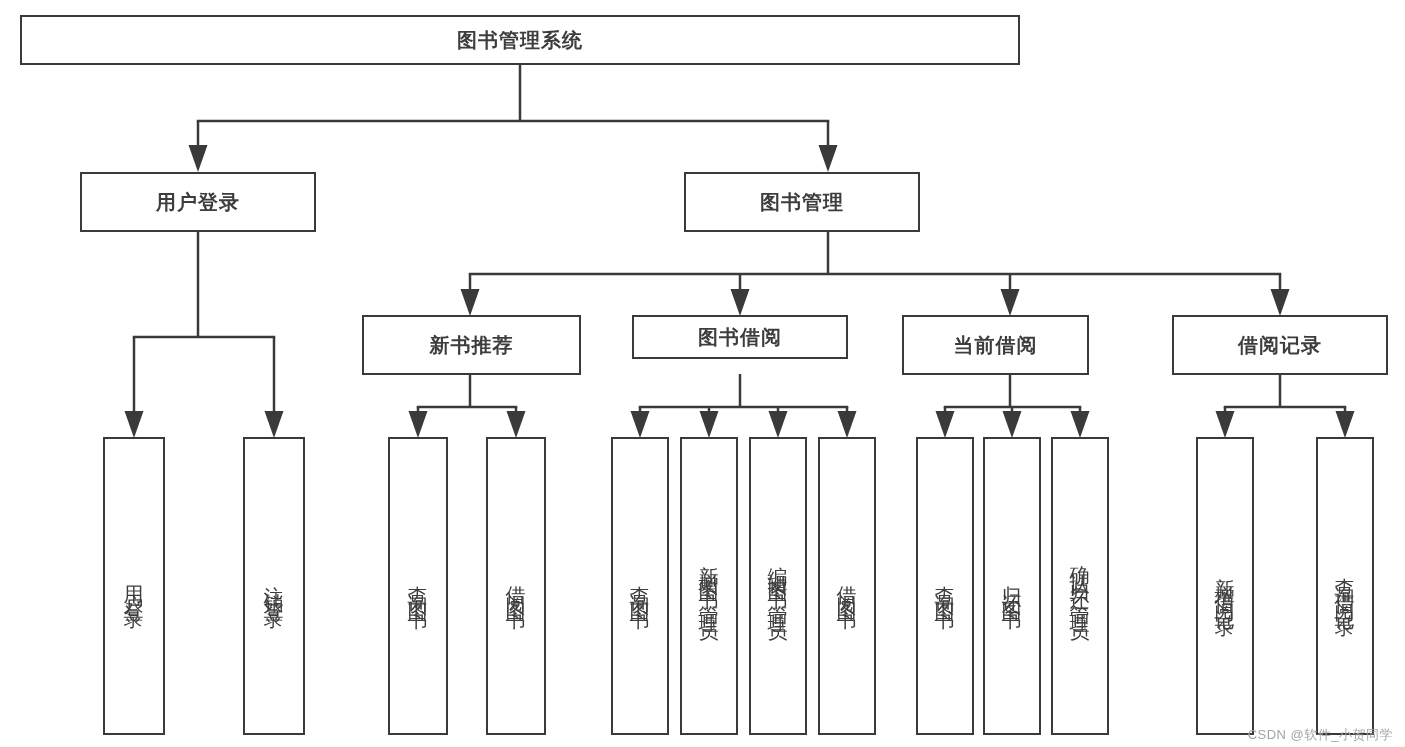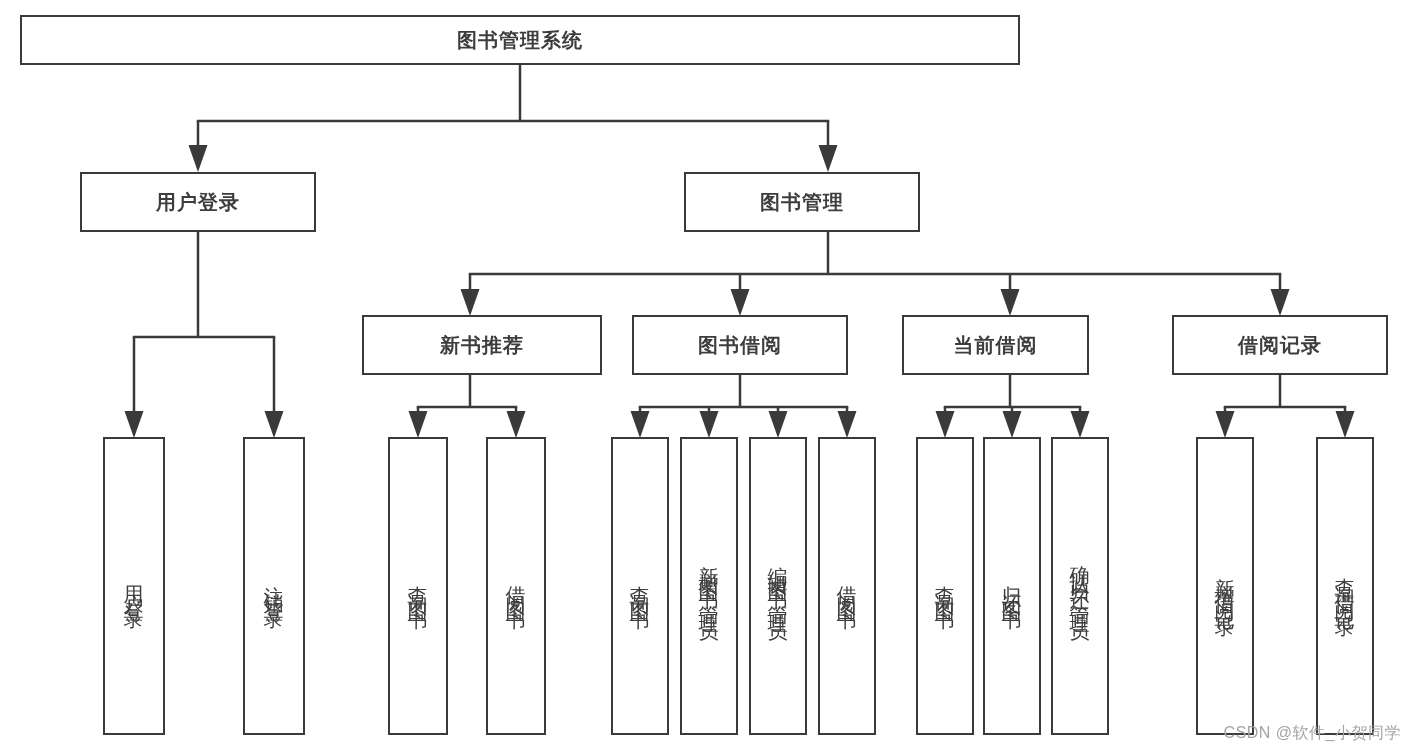--- a/index.html
+++ b/index.html
@@ -41,23 +41,23 @@
   }
   .box.v span {
     writing-mode: vertical-rl;
     font-size: 20px;
     line-height: 1;
     letter-spacing: 8px;
     white-space: nowrap;
   }
   #watermark {
     position: absolute;
-    right: 4px;
+    right: 12px;
     bottom: 3px;
-    font-size: 16px;
+    font-size: 13px;
     letter-spacing: 0.5px;
     color: var(--wm, rgba(164,164,164,0.85));
     z-index: 10;
     white-space: nowrap;
   }
 </style>
 </head>
 <body>
 
 <div id="canvas" style="--line: #3a3a3a; --text: #3d3d3d; --bg: #ffffff; --wm: #a4a4a4;">
@@ -121,24 +121,24 @@
     <span>图书管理系统</span>
   </div>
 
   <div class="box h" style="left:80px;top:172px;width:236px;height:60px">
     <span>用户登录</span>
   </div>
   <div class="box h" style="left:684px;top:172px;width:236px;height:60px">
     <span>图书管理</span>
   </div>
 
-  <div class="box h" style="left:362px;top:315px;width:240px;height:60px">
+  <div class="box h" style="left:362px;top:315px;width:219px;height:60px">
     <span>新书推荐</span>
   </div>
-  <div class="box h" style="left:632px;top:315px;width:216px;height:60px">
+  <div class="box h" style="left:632px;top:315px;width:216px;height:44px">
     <span>图书借阅</span>
   </div>
   <div class="box h" style="left:902px;top:315px;width:187px;height:60px">
     <span>当前借阅</span>
   </div>
   <div class="box h" style="left:1172px;top:315px;width:216px;height:60px">
     <span>借阅记录</span>
   </div>
 
   <div class="box v" style="left:103px;top:437px;width:62px;height:298px">

